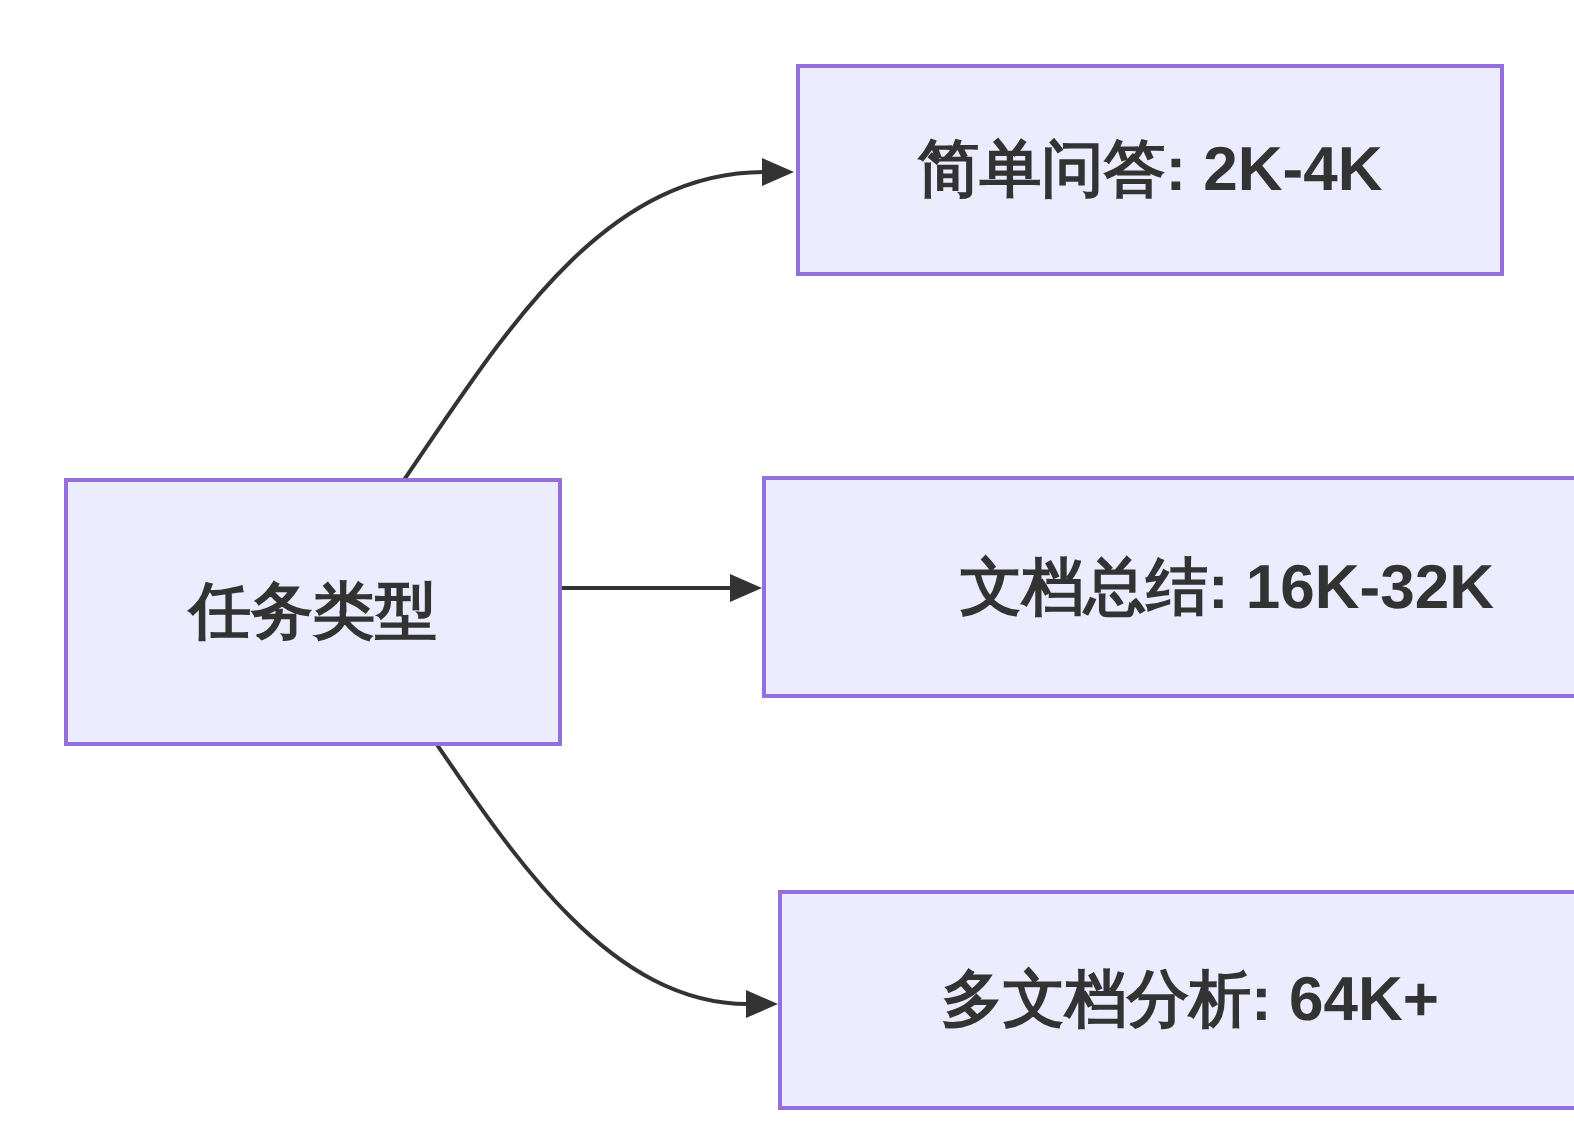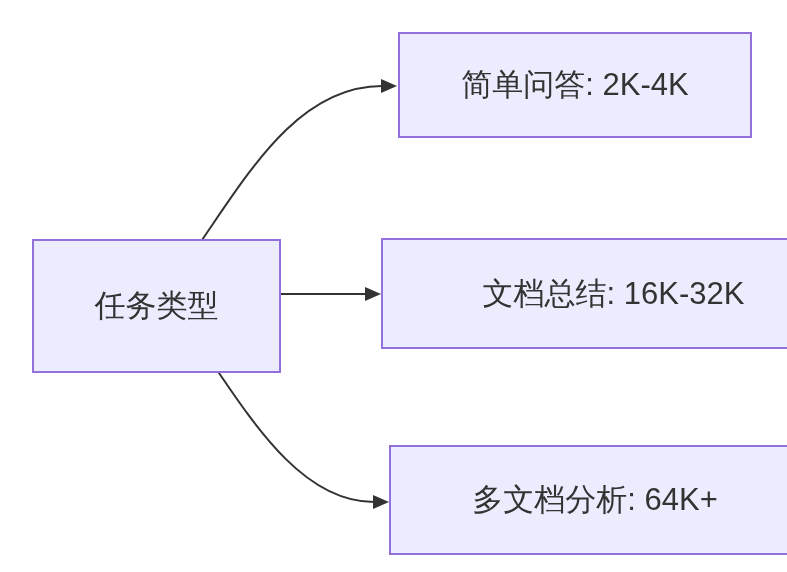--- a/index.html
+++ b/index.html
@@ -33,20 +33,21 @@
     display: flex;
     align-items: center;
     justify-content: center;
     background: var(--node-fill, #ECECFF);
     border: 2px solid var(--node-border, #9370DB);
     color: var(--text, #333333);
     font-size: 31px;
     line-height: 1.2;
     white-space: nowrap;
     text-align: center;
+    font-weight: bold;
   }
   .n-task    { left: 32px;  top: 239px; width: 249px; height: 134px; }
   .n-qa      { left: 398px; top: 32px;  width: 354px; height: 106px; }
   .n-doc     { left: 381px; top: 238px; width: 465px; height: 111px; }
   .n-multi   { left: 389px; top: 445px; width: 412px; height: 110px; }
 </style>
 </head>
 <body>
 
 <div class="canvas">

